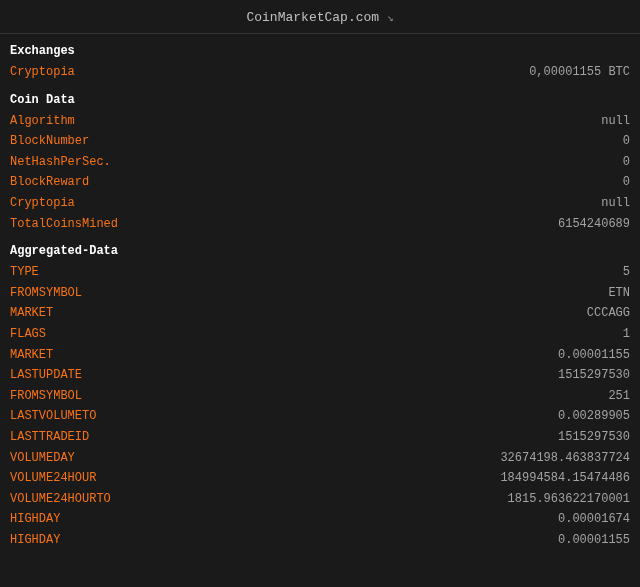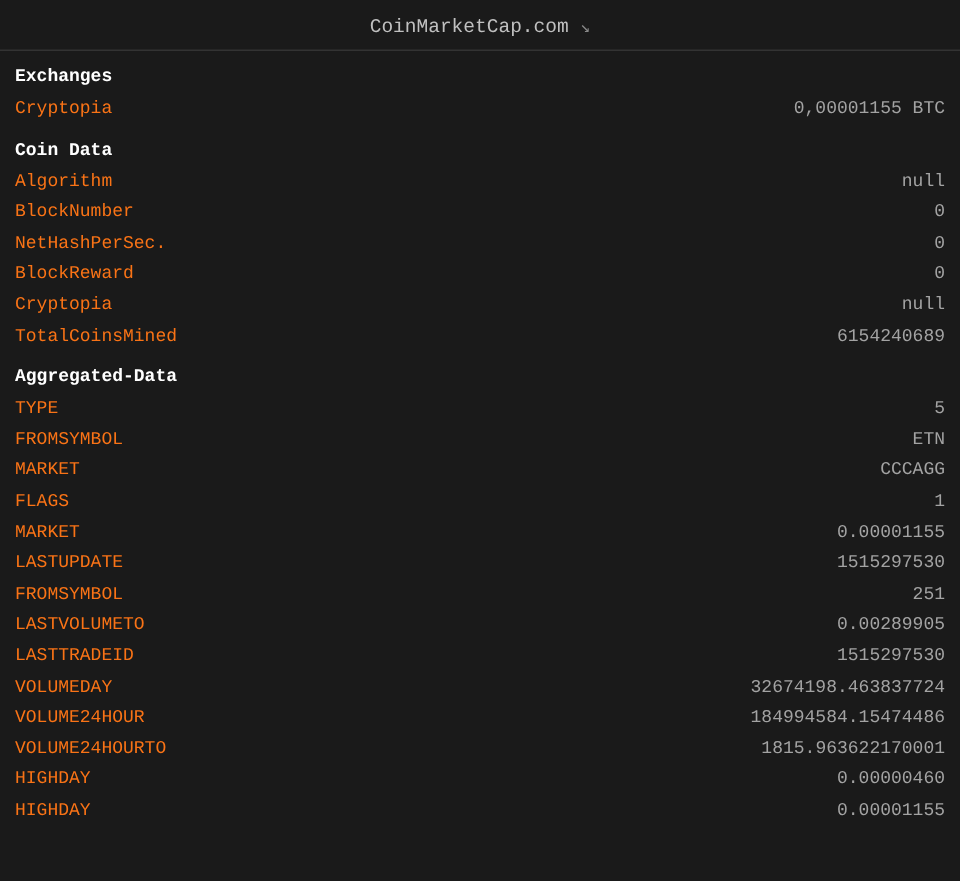--- a/index.html
+++ b/index.html
@@ -149,19 +149,19 @@
     <div class="data-row">
       <span class="data-key">VOLUME24HOUR</span>
       <span class="data-value">184994584.15474486</span>
     </div>
     <div class="data-row">
       <span class="data-key">VOLUME24HOURTO</span>
       <span class="data-value">1815.963622170001</span>
     </div>
     <div class="data-row">
       <span class="data-key">HIGHDAY</span>
-      <span class="data-value">0.00000460</span>
+      <span class="data-value">0.00001674</span>
     </div>
     <div class="data-row">
       <span class="data-key">HIGHDAY</span>
       <span class="data-value">0.00001155</span>
     </div>
   </div>
 
 </body></html>

